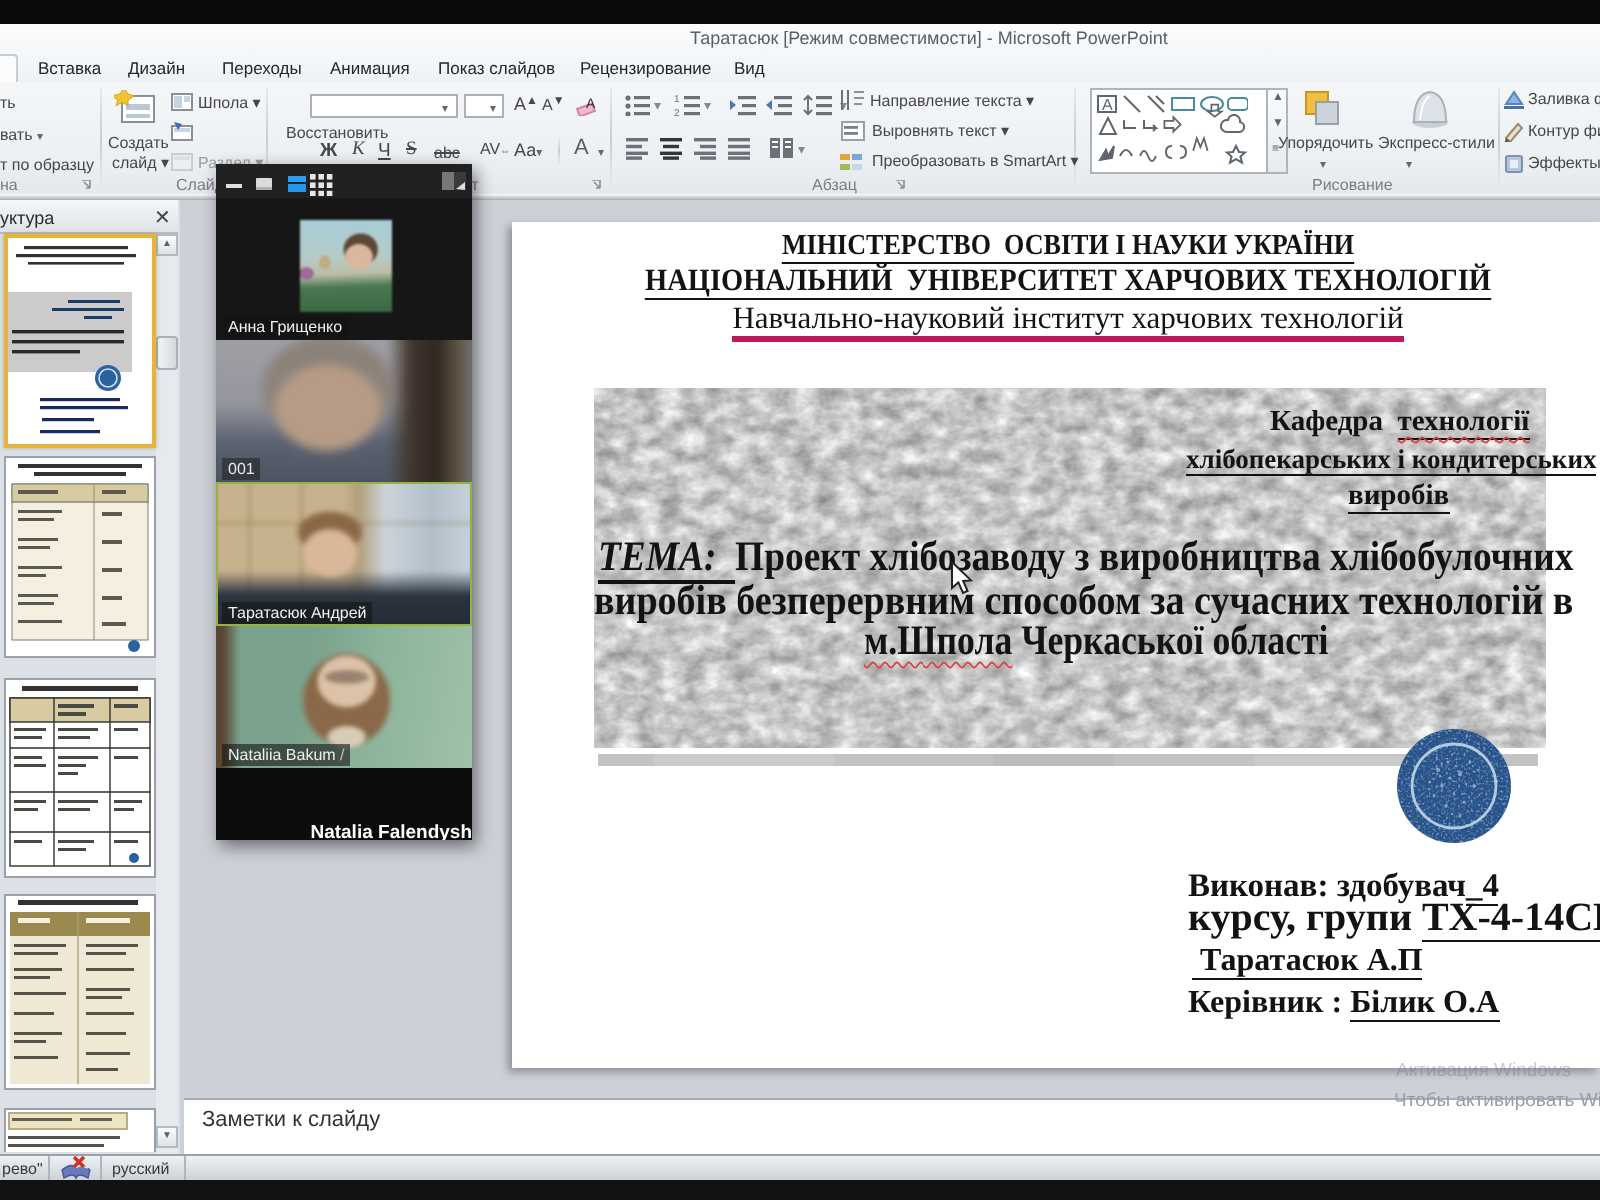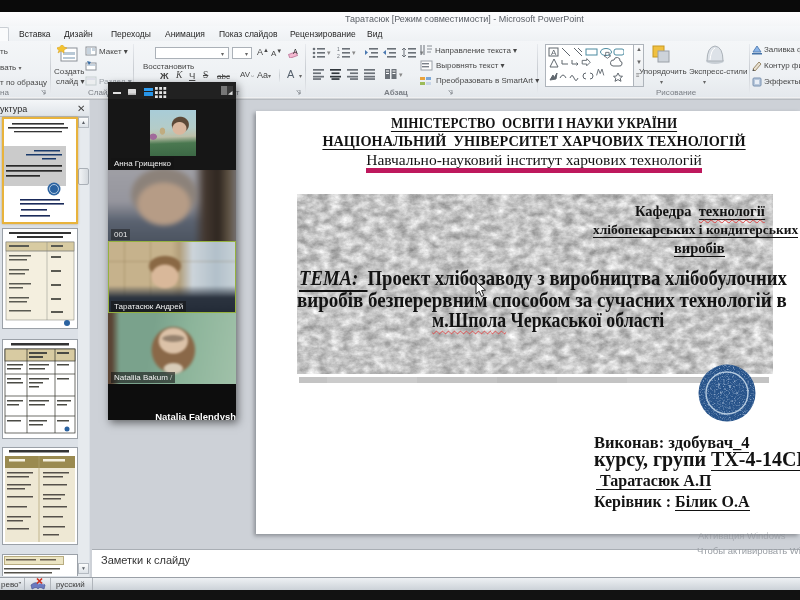--- a/index.html
+++ b/index.html
@@ -86,21 +86,21 @@
  <rect x="6" y="12" width="12" height="2" fill="#b9c9d6"></rect>
  <path d="M7 4 l2 -3 2 3 3 1 -3 2 0 3 -3 -2 -3 2 1 -3 -3 -2z" fill="#f3c331" stroke="#d79f1e" stroke-width=".5" transform="translate(-4,-2)"></path>
 </svg>
 <div class="rtxt" style="left:54px;top:67px;">Создать</div>
 <div class="rtxt" style="left:56px;top:77px;">слайд ▾</div>
 <svg class="abs" style="left:85px;top:46px;" width="12" height="10">
     <rect x="1" y="1" width="10" height="8" fill="#fff" stroke="#8a9097"></rect>
     <rect x="2" y="2" width="4" height="6" fill="#c7d3de"></rect>
     <rect x="7" y="2" width="3" height="3" fill="#c7d3de"></rect>
   </svg>
-<div class="rtxt" style="left:99px;top:47px;">Макет ▾</div>
+<div class="rtxt" style="left:99px;top:47px;">Шпола ▾</div>
 <svg class="abs" style="left:85px;top:61px;" width="12" height="10">
     <rect x="1" y="2" width="10" height="7" fill="#fff" stroke="#8a9097"></rect>
     <rect x="2" y="3" width="8" height="2" fill="#c7d3de"></rect>
     <path d="M2 0 l4 1 -2 3z" fill="#3a6ea5"></path>
   </svg>
 <div class="rtxt" style="left:99px;top:62px;margin-left:44px;">Восстановить</div>
 <svg class="abs" style="left:85px;top:76px;" width="12" height="10" opacity=".45">
     <rect x="1" y="1" width="10" height="8" fill="#eee" stroke="#9aa"></rect>
     <rect x="2" y="2" width="8" height="2" fill="#ccd"></rect>
   </svg>
@@ -198,21 +198,21 @@
  <g fill="#6b7178" transform="translate(72,0)">
       <rect x="0" y="1" width="5" height="10"></rect>
       <rect x="6.5" y="1" width="5" height="10"></rect>
       <rect x="1" y="2.5" width="3" height="1" fill="#fff"></rect>
       <rect x="1" y="5" width="3" height="1" fill="#fff"></rect>
       <rect x="7.5" y="2.5" width="3" height="1" fill="#fff"></rect>
       <rect x="7.5" y="5" width="3" height="1" fill="#fff"></rect>
     </g>
  <text x="86" y="9" font-size="7" fill="#888">▾</text>
 </svg>
-<div class="rlabel" style="left:384px;font-weight:bold;">Абзац</div>
+<div class="rlabel" style="left:406px;">Абзац</div>
 <svg class="abs" style="left:448px;top:90px;" width="6" height="6">
     <path d="M0 0 h4 M4 0 v4 M1 1 l3 3 M4 4 h-2 M4 4 v-2" stroke="#8a8f95" stroke-width=".8" fill="none"></path>
   </svg>
 <svg class="abs" style="left:419px;top:44px;" width="14" height="12">
     <g stroke="#6b7178" fill="none">
       <path d="M2 1 v10 M5 1 v10"></path>
       <path d="M8 2 h5 M8 5 h5 M8 8 h4" stroke="#8a9097"></path>
     </g>
   </svg>
 <div class="rtxt" style="left:435px;top:46px;">Направление текста ▾</div>
@@ -462,21 +462,21 @@
  <rect x="2" y="183" width="470" height="6" fill="#c3c3c3"></rect>
     <rect x="30" y="183" width="90" height="6" fill="#cbcbcb"></rect>
     <rect x="200" y="183" width="60" height="6" fill="#bcbcbc"></rect>
     <rect x="330" y="184" width="80" height="5" fill="#cacaca"></rect>
 </svg>
 <div class="serif abs" style="left:256px;width:556px;top:115px;text-align:center;font-weight:bold;font-size:14.5px;transform:scaleX(.90);">
  <span style="border-bottom:1.5px solid #111;">МІНІСТЕРСТВО&nbsp; ОСВІТИ І НАУКИ УКРАЇНИ</span></div>
 <div class="serif abs" style="left:256px;width:556px;top:131.5px;text-align:center;font-weight:bold;font-size:15.5px;transform:scaleX(.92);">
  <span style="border-bottom:1.5px solid #111;">НАЦІОНАЛЬНИЙ&nbsp; УНІВЕРСИТЕТ ХАРЧОВИХ ТЕХНОЛОГІЙ</span></div>
 <div class="serif abs" style="left:256px;width:556px;top:151px;text-align:center;font-size:15.5px;">
- <span style="border-bottom:5px solid #be185d;">Навчально-науковий інститут харчових технологій</span></div>
+ <span style="border-bottom:3px solid #be185d;">Навчально-науковий інститут харчових технологій</span></div>
 <div class="serif abs" style="left:635px;top:202.5px;font-weight:bold;font-size:14.5px;white-space:nowrap;">Кафедра&nbsp; <span style="border-bottom:1.3px solid #111;text-decoration:underline wavy #d44; text-decoration-thickness:1px;text-underline-offset:2.5px;">технології</span></div>
 <div class="serif abs" style="left:593px;top:221.5px;font-weight:bold;font-size:13.5px;white-space:nowrap;"><span style="border-bottom:1.3px solid #111;">хлібопекарських і кондитерських</span></div>
 <div class="serif abs" style="left:674px;top:240px;font-weight:bold;font-size:14.5px;white-space:nowrap;"><span style="border-bottom:1.3px solid #111;">виробів</span></div>
 <div class="serif abs" style="left:299px;top:266px;font-weight:bold;font-size:21px;transform:scaleX(.89);transform-origin:0 0;white-space:nowrap;"><span style="font-style:italic;border-bottom:2px solid #111;">ТЕМА:&nbsp;&nbsp;</span>Проект хлібозаводу з виробництва хлібобулочних</div>
 <div class="serif abs" style="left:297px;top:288px;font-weight:bold;font-size:21px;transform:scaleX(.905);transform-origin:0 0;white-space:nowrap;">виробів безперервним способом за сучасних технологій в</div>
 <div class="serif abs" style="left:432px;top:308px;font-weight:bold;font-size:21px;transform:scaleX(.85);transform-origin:0 0;white-space:nowrap;"><span style="text-decoration:underline wavy #d44;text-decoration-thickness:1.2px;text-underline-offset:3px;">м.Шпола</span> Черкаської області</div>
 <svg class="abs" style="left:697px;top:363px;" width="60" height="60">
  <defs>
   <clipPath id="sealclip">
         <circle cx="30" cy="30" r="28.5"></circle>

